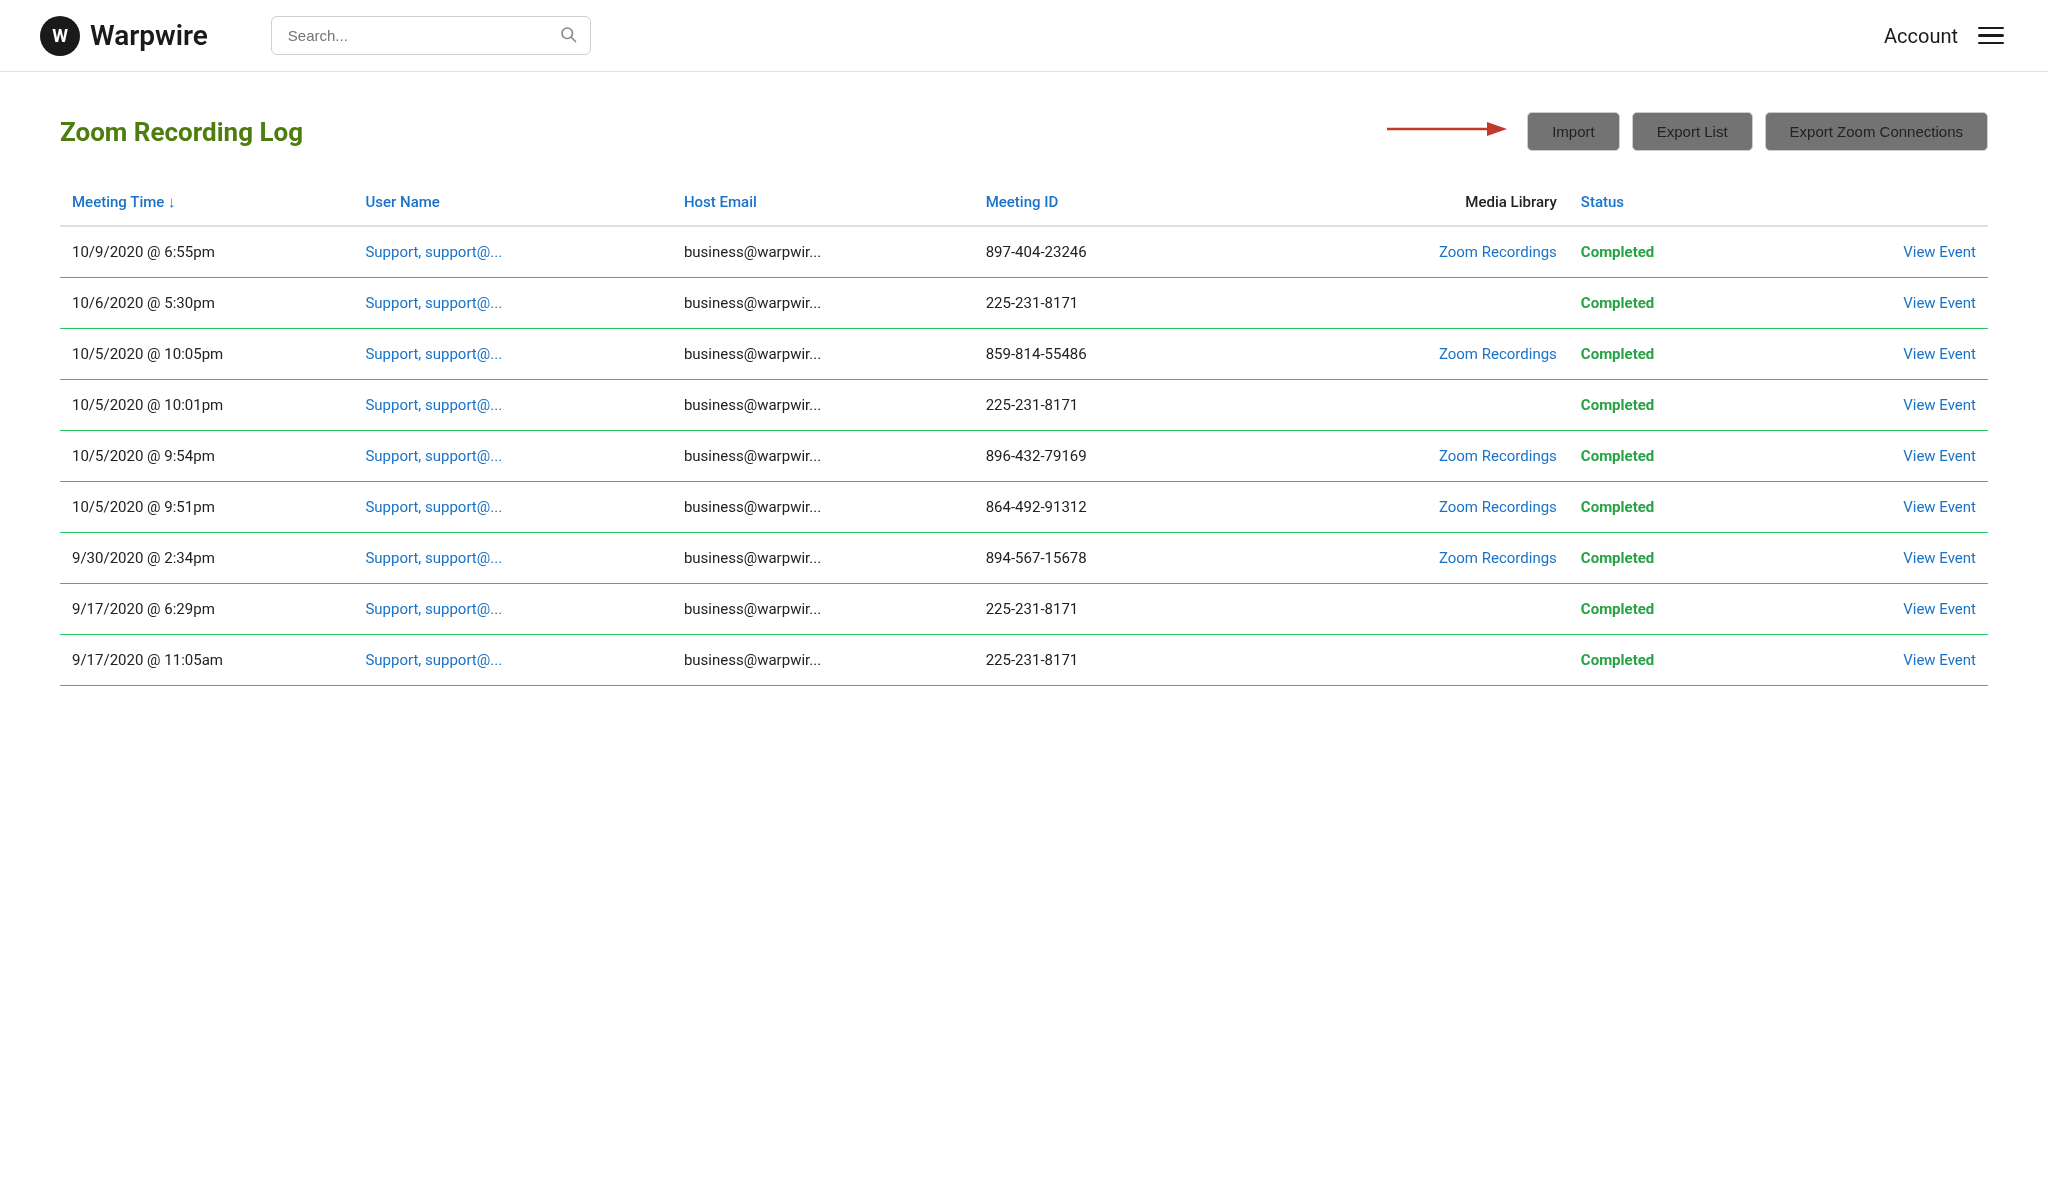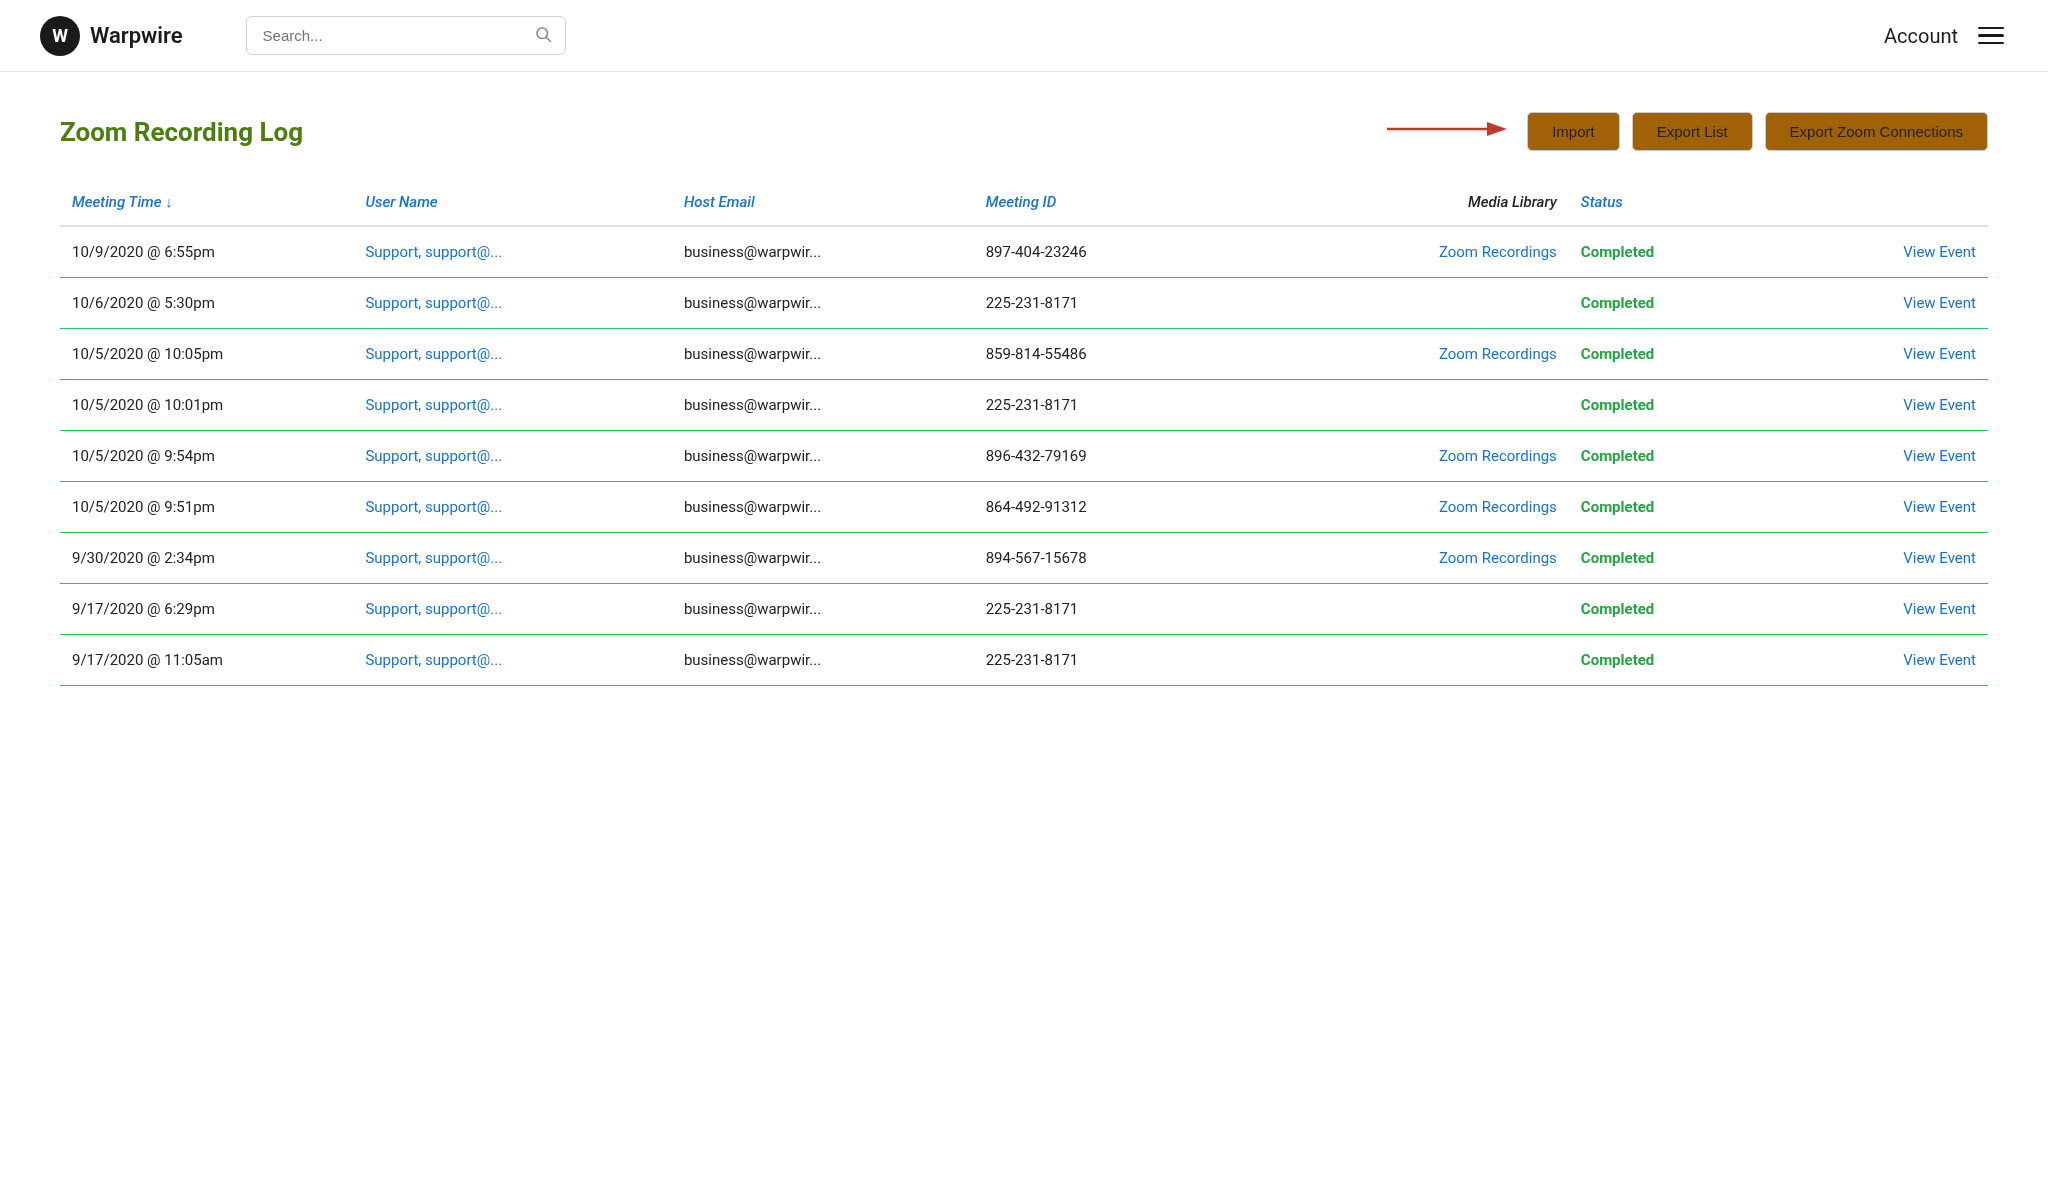--- a/index.html
+++ b/index.html
@@ -45,21 +45,21 @@
       border-radius: 50%;
       display: flex;
       align-items: center;
       justify-content: center;
       color: white;
       font-weight: 700;
       font-size: 18px;
     }
 
     .logo-text {
-      font-size: 22px;
+      font-size: 28px;
       font-weight: 600;
       color: #1a1a1a;
     }
 
     .search-container {
       position: relative;
       margin-left: 43px;
     }
 
     .search-input {
@@ -138,21 +138,21 @@
       color: #c0392b;
       font-size: 22px;
       margin-right: 8px;
     }
 
     .btn {
       padding: 10px 24px;
       font-size: 15px;
       border: 1.5px solid #ccc;
       border-radius: 5px;
-      background: #a16207;
+      background: #737373;
       color: #222;
       cursor: pointer;
       font-weight: 400;
     }
 
     
     .table-container {
       width: 100%;
     }
 
@@ -163,21 +163,20 @@
 
     thead tr {
       border-bottom: 2px solid #e0e0e0;
     }
 
     thead th {
       text-align: left;
       padding: 10px 12px 14px 12px;
       font-weight: 400;
       color: #222;
-      font-style: italic;
     }
 
     thead th a {
       color: #1a73c8;
       text-decoration: none;
       font-weight: 500;
     }
 
     .th-media-library {
       font-weight: 500;

